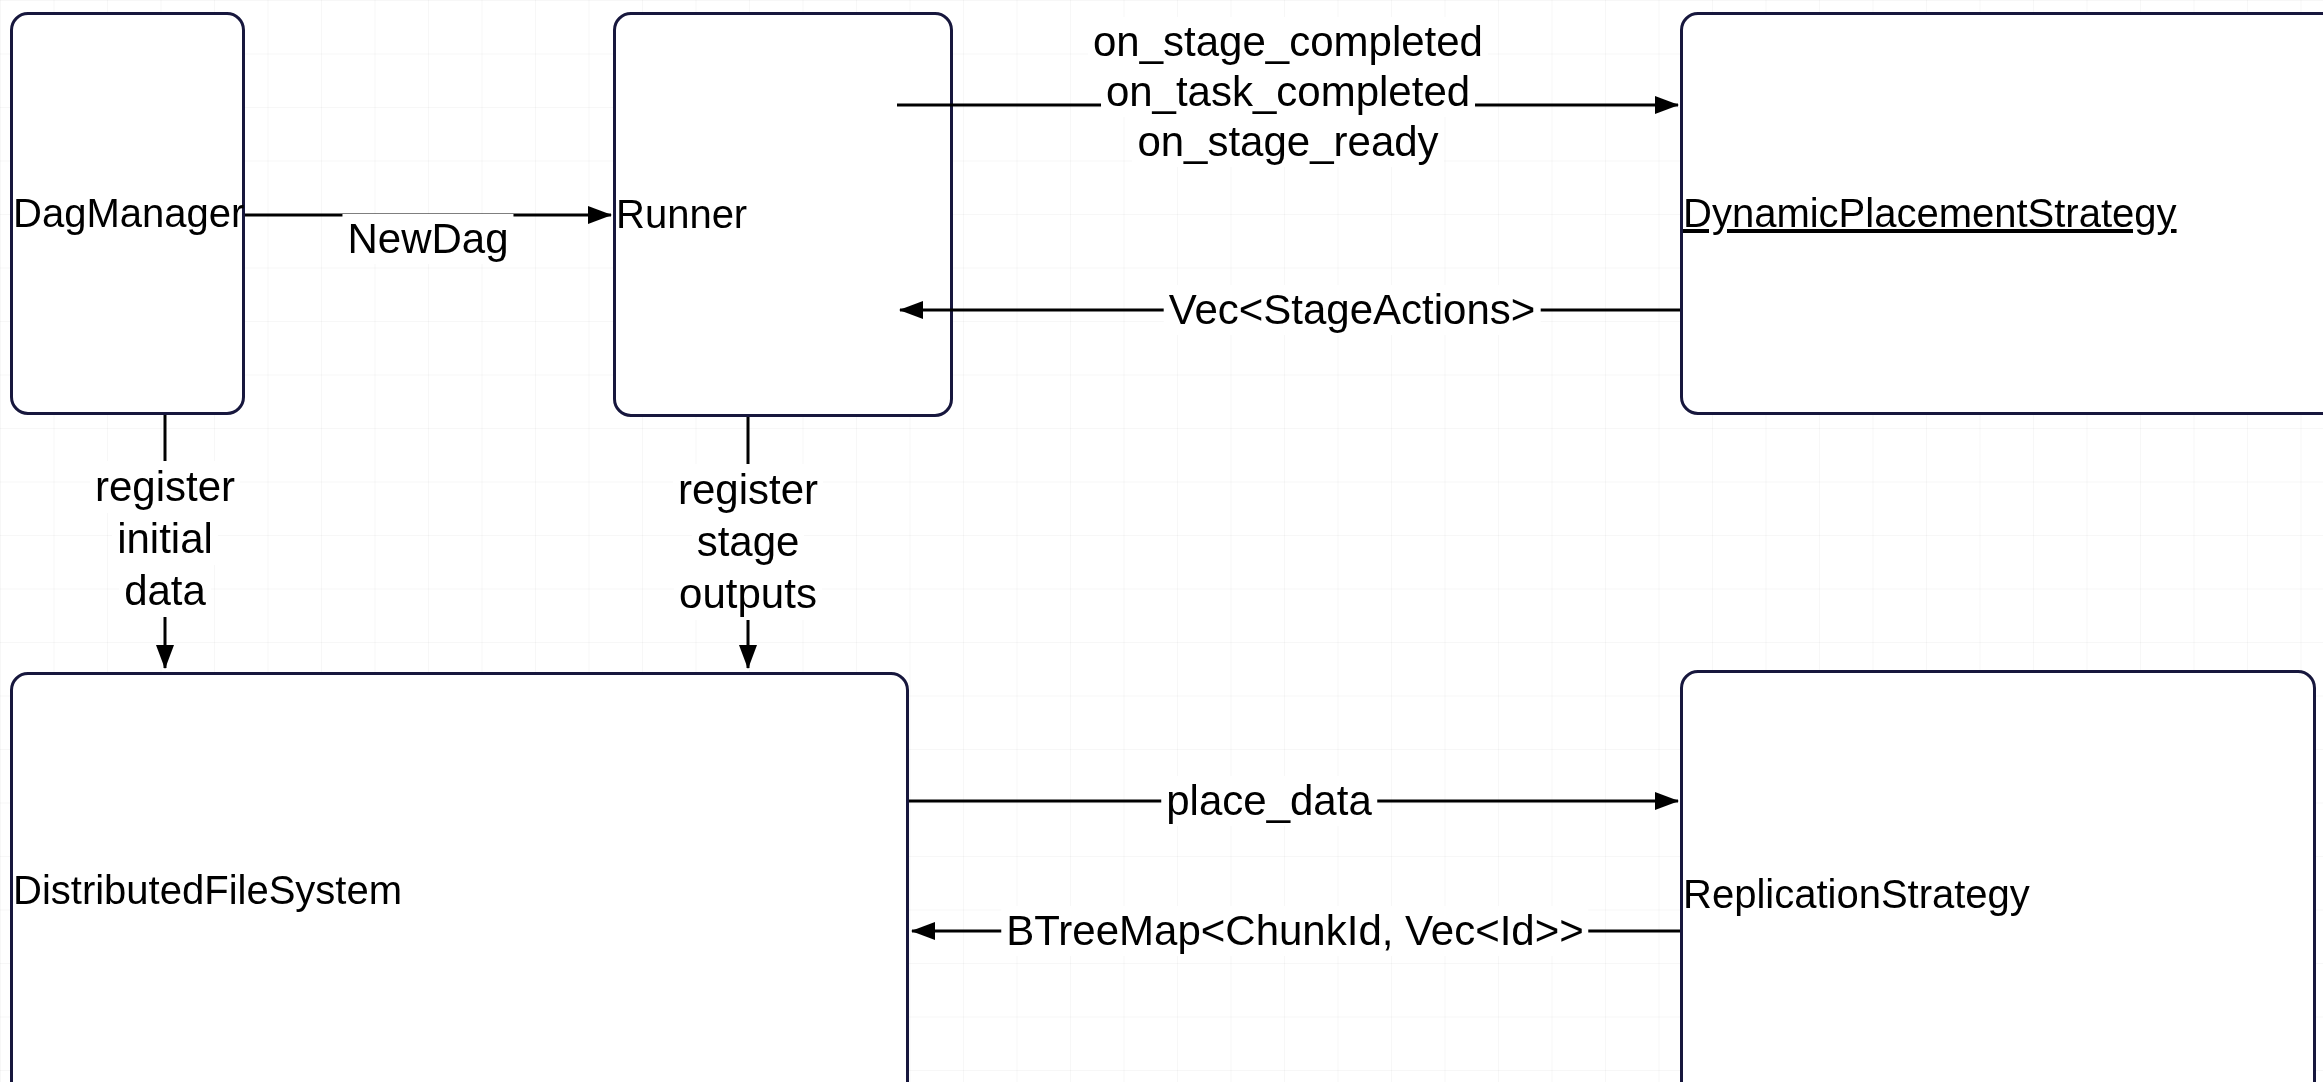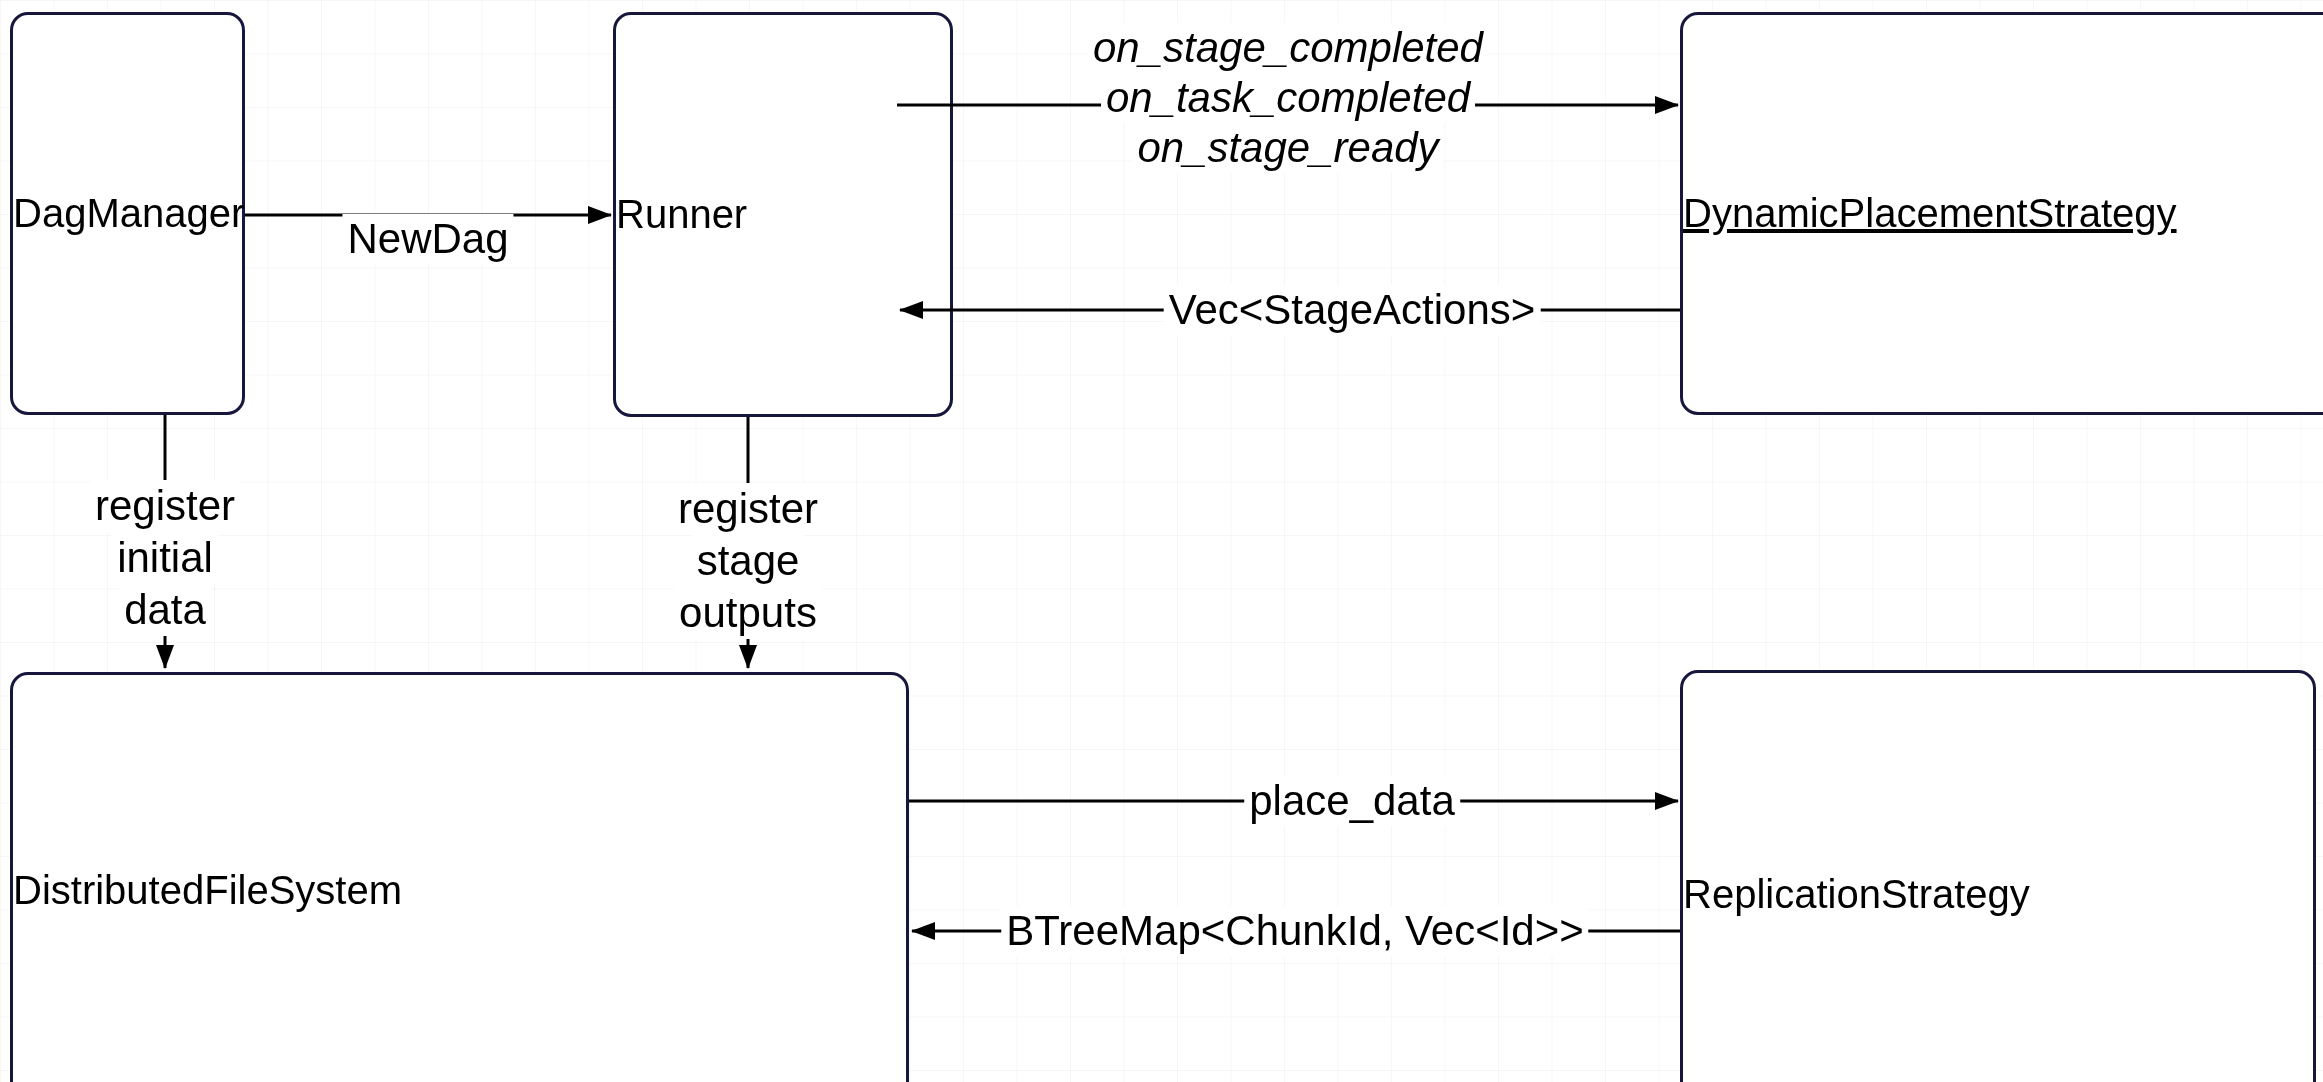--- a/index.html
+++ b/index.html
@@ -43,21 +43,21 @@
   .edge-label {
     position: absolute;
     transform: translate(-50%, -50%);
     text-align: center;
     font-size: 42px;
     line-height: 50px;
     white-space: nowrap;
     z-index: 3;
     color: #000000;
   }
-  .edge-label.v-label { line-height: 52px; margin-top: 19px; }
+  .edge-label.v-label { line-height: 52px; }
   .lbl-line { display: block; }
   .lbl-bg {
     display: inline-block;
     background: #ffffff;
     padding: 0 5px;
   }
   
   #node-dag-manager            { left: 10px;   top: 12px;  width: 235px; height: 403px; }
   #node-runner                 { left: 613px;  top: 12px;  width: 340px; height: 405px; }
   #node-dynamic-placement      { left: 1680px; top: 12px;  width: 688px; height: 403px; text-decoration: underline; }
@@ -97,21 +97,21 @@
     <line x1="165" y1="415" x2="165" y2="668" stroke="#000000" stroke-width="3" marker-end="url(#arrowhead)"></line>
     <line x1="748" y1="417" x2="748" y2="668" stroke="#000000" stroke-width="3" marker-end="url(#arrowhead)"></line>
     <line x1="909" y1="801" x2="1678" y2="801" stroke="#000000" stroke-width="3" marker-end="url(#arrowhead)"></line>
     <line x1="1680" y1="931" x2="912" y2="931" stroke="#000000" stroke-width="3" marker-end="url(#arrowhead)"></line>
   </svg>
 
   <div class="edge-label" style="left:428px; top:215px;margin-top:24px;">
     <div class="lbl-line"><span class="lbl-bg">NewDag</span></div>
   </div>
 
-  <div class="edge-label" style="left:1288px; top:98px;font-style:italic;">
+  <div class="edge-label" style="left:1288px; top:92px;">
     <div class="lbl-line"><span class="lbl-bg">on_stage_completed</span></div>
     <div class="lbl-line"><span class="lbl-bg">on_task_completed</span></div>
     <div class="lbl-line"><span class="lbl-bg">on_stage_ready</span></div>
   </div>
 
   <div class="edge-label" style="left:1352px; top:310px;">
     <div class="lbl-line"><span class="lbl-bg">Vec&lt;StageActions&gt;</span></div>
   </div>
 
   <div class="edge-label v-label" style="left:165px; top:539px;">
@@ -119,21 +119,21 @@
     <div class="lbl-line"><span class="lbl-bg">initial</span></div>
     <div class="lbl-line"><span class="lbl-bg">data</span></div>
   </div>
 
   <div class="edge-label v-label" style="left:748px; top:542px;">
     <div class="lbl-line"><span class="lbl-bg">register</span></div>
     <div class="lbl-line"><span class="lbl-bg">stage</span></div>
     <div class="lbl-line"><span class="lbl-bg">outputs</span></div>
   </div>
 
-  <div class="edge-label" style="left:1352px; top:801px;">
+  <div class="edge-label" style="left:1269px; top:801px;">
     <div class="lbl-line"><span class="lbl-bg">place_data</span></div>
   </div>
 
   <div class="edge-label" style="left:1295px; top:931px;">
     <div class="lbl-line"><span class="lbl-bg">BTreeMap&lt;ChunkId, Vec&lt;Id&gt;&gt;</span></div>
   </div>
 
 </div>
 
 </body></html>

